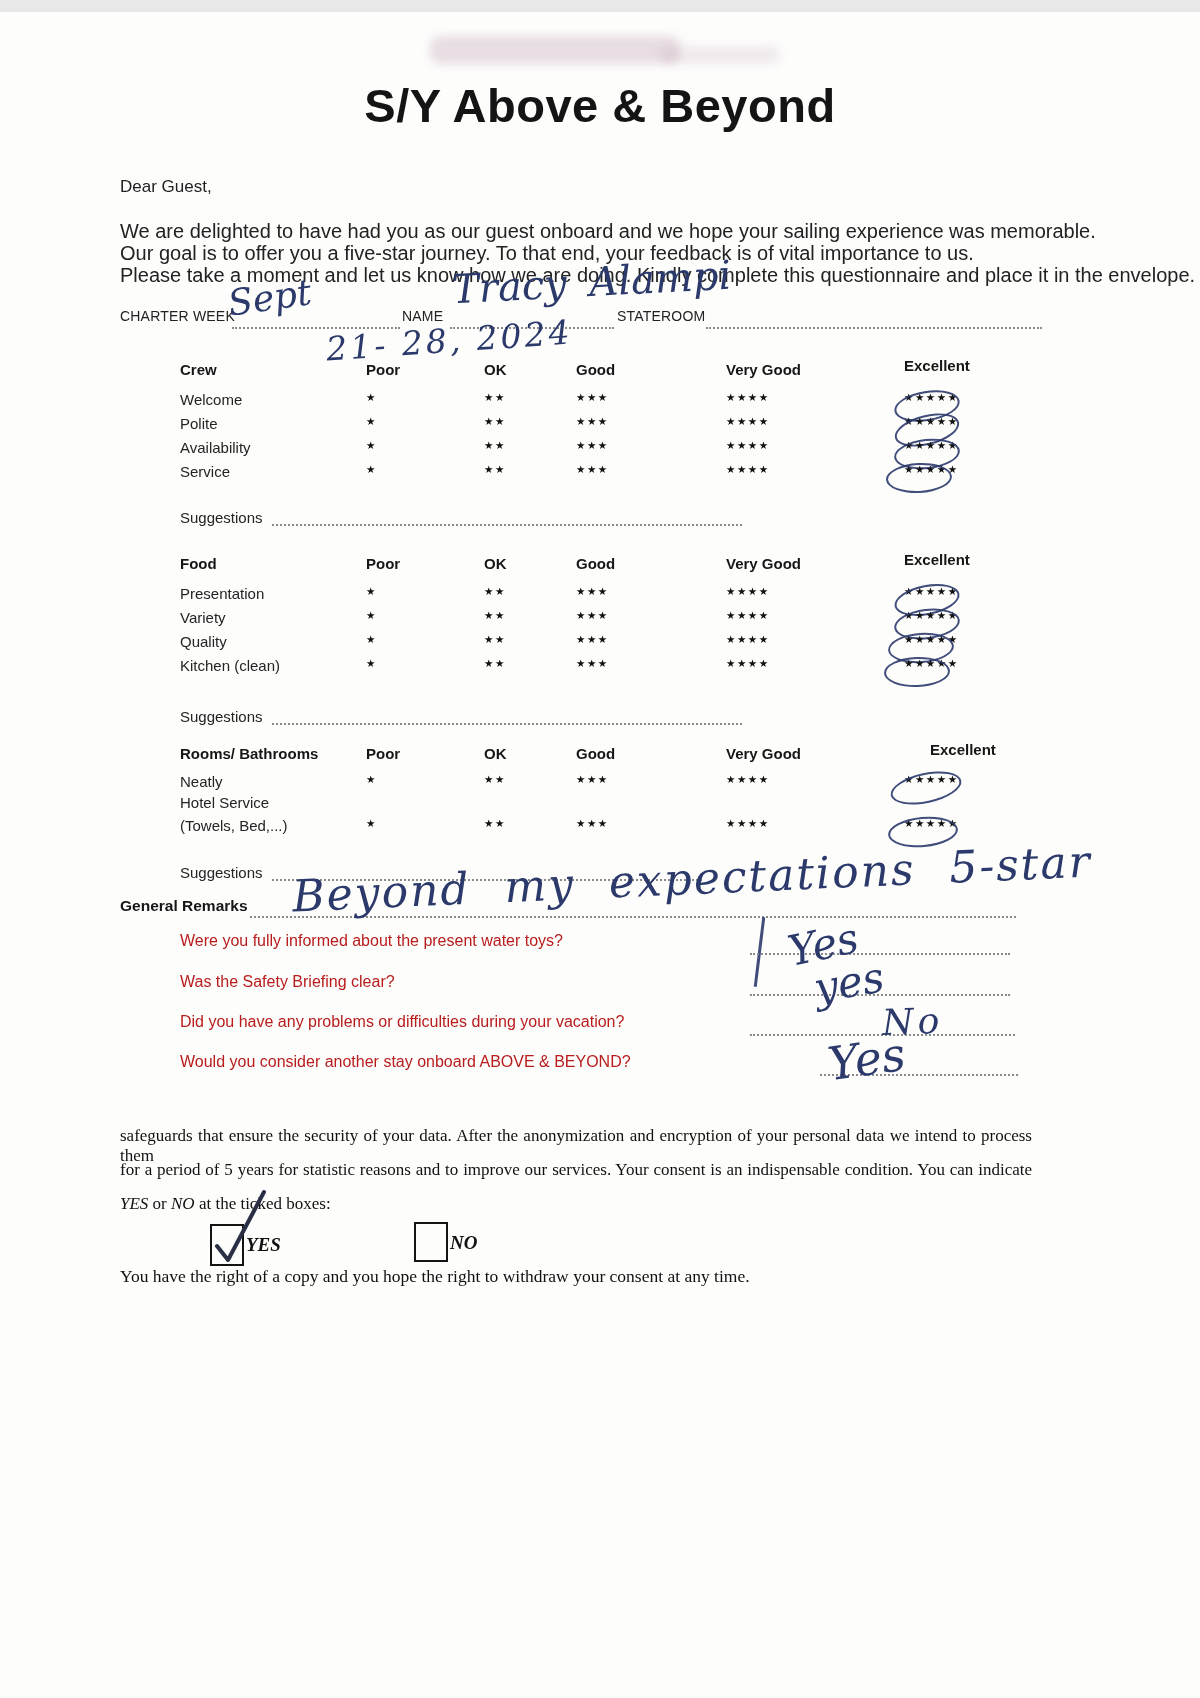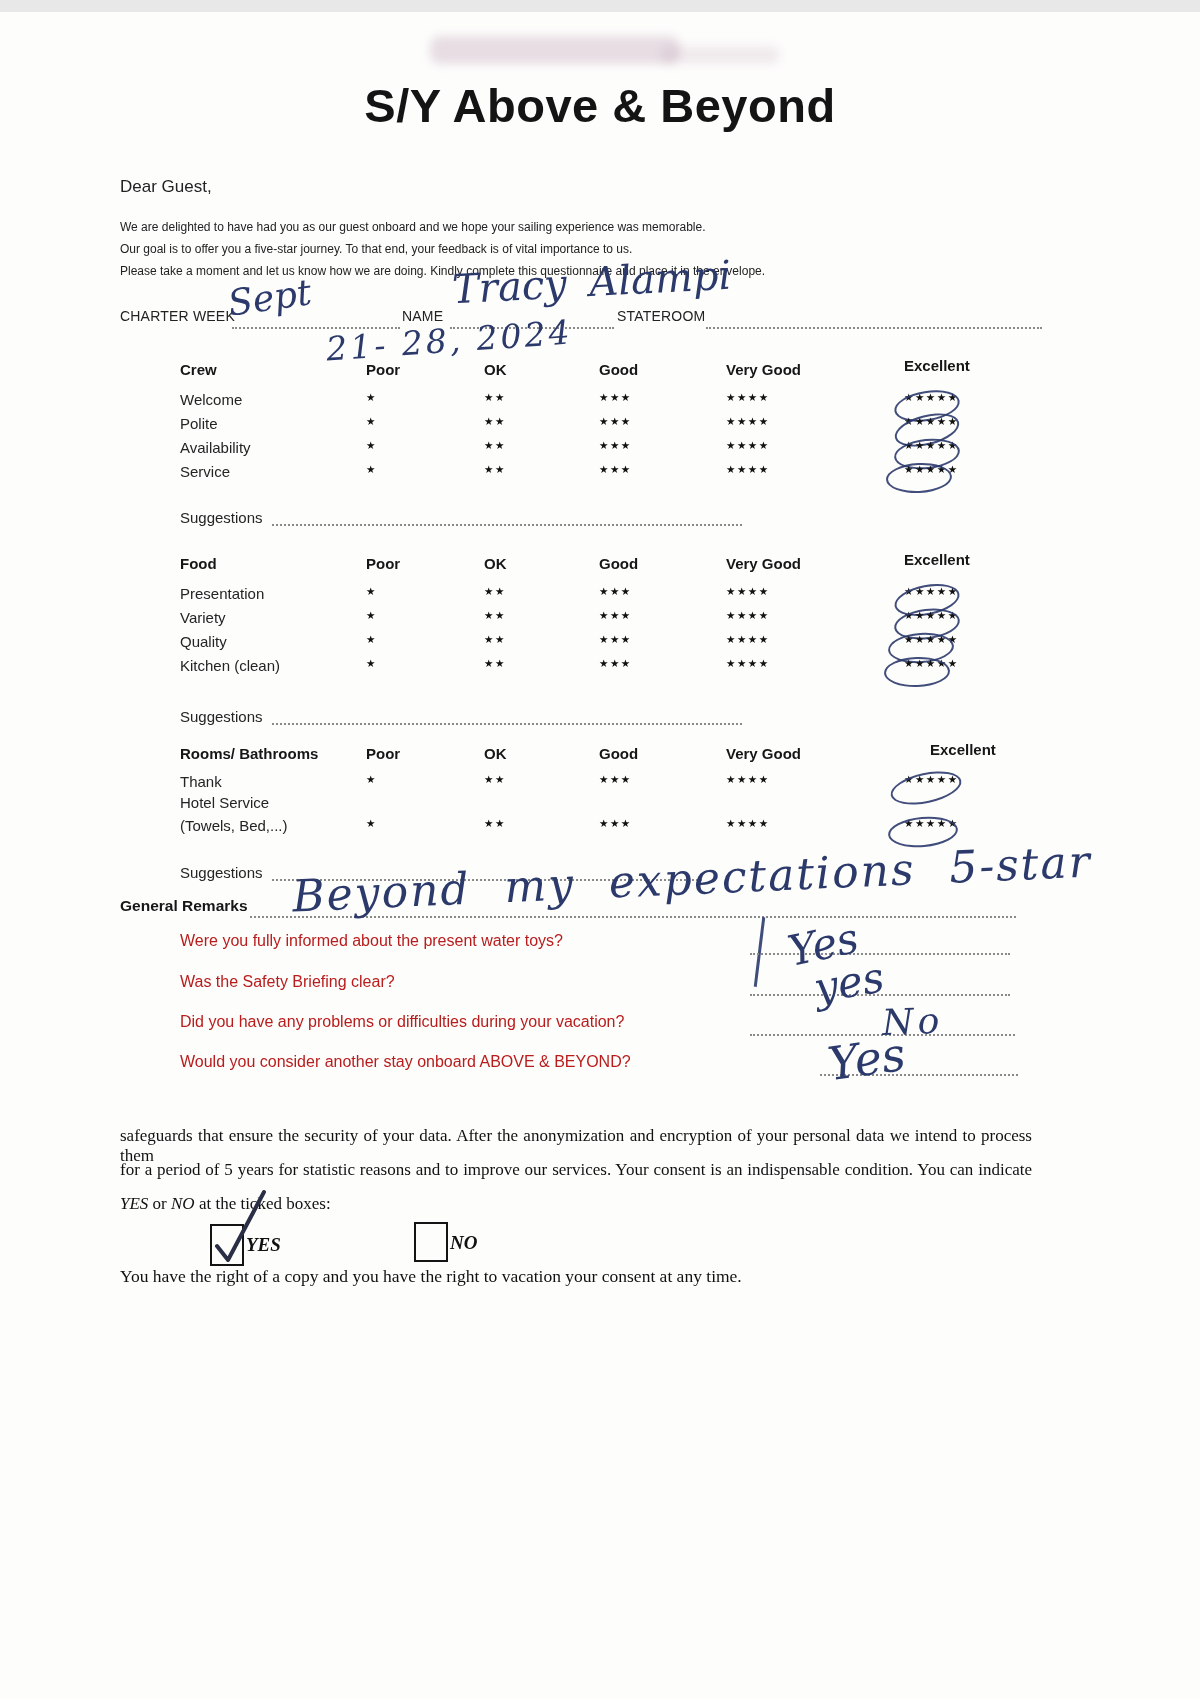--- a/index.html
+++ b/index.html
@@ -7,29 +7,29 @@
   .page {
     position:relative; width:1200px; height:1698px; margin:12px auto;
     background:#fdfdfc; overflow:hidden;
     font-family:"Liberation Sans", sans-serif; color:var(--text);
   }
   .abs { position:absolute; }
   .title {
     position:absolute; top:66px; left:0; width:1200px; text-align:center;
     font-size:47px; font-weight:600; letter-spacing:.5px; color:#141414;
   }
-  .body-sans { font-size:12px; color:#222; }
+  .body-sans { font-size:20px; color:#222; }
   .fieldlbl { font-size:14px; color:#222; letter-spacing:.2px; }
   .dots { position:absolute; border-bottom:2px dotted #6f6f6f; height:1px; }
   .dots.fine { border-bottom:2px dotted #8a8a8a; }
   .tbl { position:absolute; left:180px; width:880px; }
   .trow { position:absolute; left:0; width:880px; height:22px; }
   .trow span { position:absolute; top:0; }
   .c0 { left:0; }  .c1 { left:186px; } .c2 { left:304px; }
-  .c3 { left:419px; } .c4 { left:546px; } .c5 { left:724px; }
+  .c3 { left:396px; } .c4 { left:546px; } .c5 { left:724px; }
   .hdr { font-weight:bold; font-size:15px; color:#161616; }
   .lbl { font-size:15px; color:#242424; }
   .star { font-size:10.5px; letter-spacing:1.5px; color:#111; white-space:nowrap; }
   .circle {
     position:absolute; width:62px; height:26px; border:2.6px solid var(--ink);
     border-radius:50%; top:-6px; left:714px; opacity:.9;
   }
   .q { position:absolute; left:180px; font-size:16px; color:#b91c1c; }
   .hw {
     position:absolute; font-family:"DejaVu Serif", serif; font-style:italic;
@@ -190,21 +190,21 @@
   <div class="tbl" style="top:733px; height:140px;">
     <div class="trow" style="top:0;">
       <span class="c0 hdr">Rooms/ Bathrooms</span>
       <span class="c1 hdr">Poor</span>
       <span class="c2 hdr">OK</span>
       <span class="c3 hdr">Good</span>
       <span class="c4 hdr">Very Good</span>
       <span class="c5 hdr" style="top:-4px; left:750px;">Excellent</span>
     </div>
     <div class="trow" style="top:28px;">
-      <span class="c0 lbl">Thank</span>
+      <span class="c0 lbl">Neatly</span>
       <span class="c1 star">★</span>
       <span class="c2 star">★★</span>
       <span class="c3 star">★★★</span>
       <span class="c4 star">★★★★</span>
       <span class="c5 star">★★★★★</span>
       <span class="circle" style="transform:rotate(-12deg); left:710px; width:68px;"></span>
     </div>
     <div class="trow" style="top:49px;">
       <span class="c0 lbl">Hotel Service</span>
     </div>
@@ -254,16 +254,16 @@
 
   <div class="cb" style="top:1212px; left:210px; height:38px;"></div>
   <svg class="abs" style="top:1172px; left:204px;" width="70" height="88" viewBox="0 0 70 88">
     <path d="M13 62 L24 76 L60 8" fill="none" stroke="#2a2f45" stroke-width="4" stroke-linecap="round" stroke-linejoin="round"></path>
   </svg>
   <div class="cb-lbl serif" style="top:1222px; left:246px;">YES</div>
 
   <div class="cb" style="top:1210px; left:414px; height:36px;"></div>
   <div class="cb-lbl serif" style="top:1220px; left:450px;">NO</div>
 
-  <div class="abs serif" style="top:1254px; left:120px; font-size:17.5px;">You have the right of a copy and you have the right to vacation your consent at any time.</div>
+  <div class="abs serif" style="top:1254px; left:120px; font-size:17.5px;">You have the right of a copy and you hope the right to withdraw your consent at any time.</div>
 
 
 </div>
 
 </body></html>

